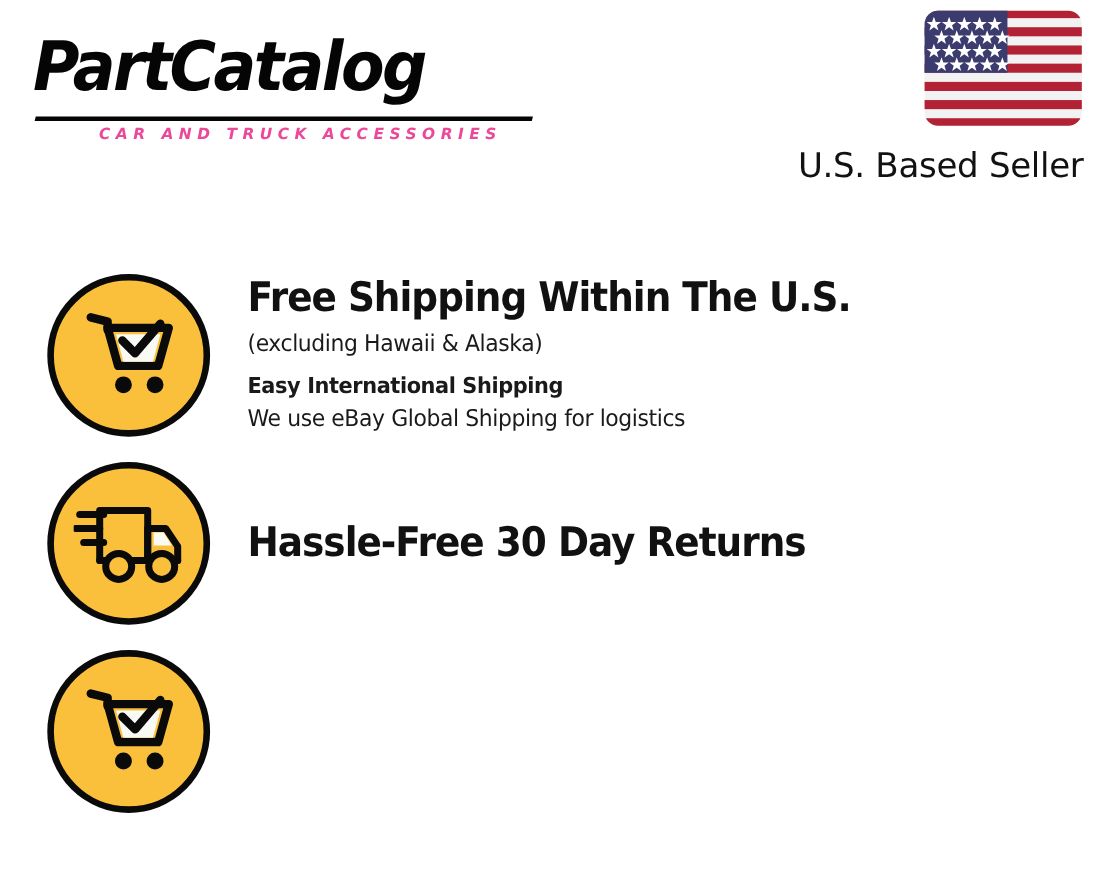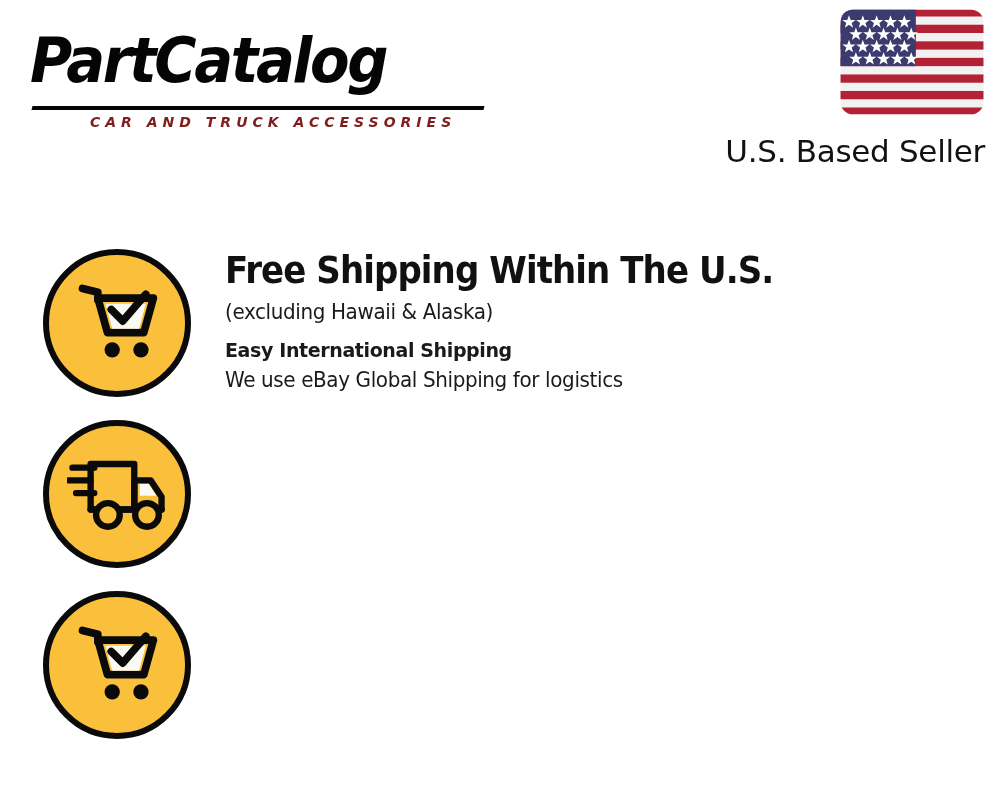--- a/index.html
+++ b/index.html
@@ -51,21 +51,21 @@
   #brand-tagline {
     position: absolute;
     left: 60px;
     top: 92px;
     font-family: "DejaVu Sans", sans-serif;
     font-weight: bold;
     font-style: italic;
     font-size: 14px;
     letter-spacing: 5.0px;
     white-space: nowrap;
-    color: #7f1d1d;
+    color: #ec4899;
   }
 
   #us-seller-block {
     position: absolute;
     right: 15px;
     top: 8px;
     width: 270px;
     text-align: right;
   }
   #us-flag {
@@ -236,20 +236,24 @@
         <line x1="10" y1="44" x2="30" y2="44"></line>
       </g>
       <path d="M26 12 L74 12 L74 62 L26 62 Z" fill="none" stroke="#0a0a0a" stroke-width="7" stroke-linejoin="round"></path>
       <path d="M74 30 L92 30 L104 48 L104 62 L74 62 Z" fill="none" stroke="#0a0a0a" stroke-width="7" stroke-linejoin="round"></path>
       <path d="M80 34 L90 34 L98 47 L80 47 Z" fill="#FAFAF5"></path>
       <line x1="26" y1="62" x2="104" y2="62" stroke="#0a0a0a" stroke-width="7" stroke-linecap="round"></line>
       <circle cx="45" cy="68" r="13" fill="#FAC03B" stroke="#0a0a0a" stroke-width="7"></circle>
       <circle cx="88" cy="68" r="13" fill="#FAC03B" stroke="#0a0a0a" stroke-width="7"></circle>
     </svg>
   </div>
+  <div class="feature-text">
+    <div class="feature-title">Hassle-Free 30 Day Returns</div>
+
+  </div>
 </div>
 
 <div class="feature-row" id="feature-row-2">
   <div class="feature-badge">
     <svg width="96" height="92" viewBox="0 0 100 96">
       <path d="M14 12 L30 16 L30 24" fill="none" stroke="#0a0a0a" stroke-width="8" stroke-linecap="round" stroke-linejoin="round"></path>
       <path d="M30 22 L88 22 L78 58 L40 58 L30 22 Z" fill="none" stroke="#0a0a0a" stroke-width="8" stroke-linejoin="round"></path>
       <path d="M38 28 L80 28 L73 54 L45 54 Z" fill="#FAFAF5"></path>
       <path d="M44 34 L56 46 L80 18" fill="none" stroke="#0a0a0a" stroke-width="8" stroke-linecap="round" stroke-linejoin="round"></path>
       <circle cx="45" cy="76" r="8" fill="#0a0a0a"></circle>

